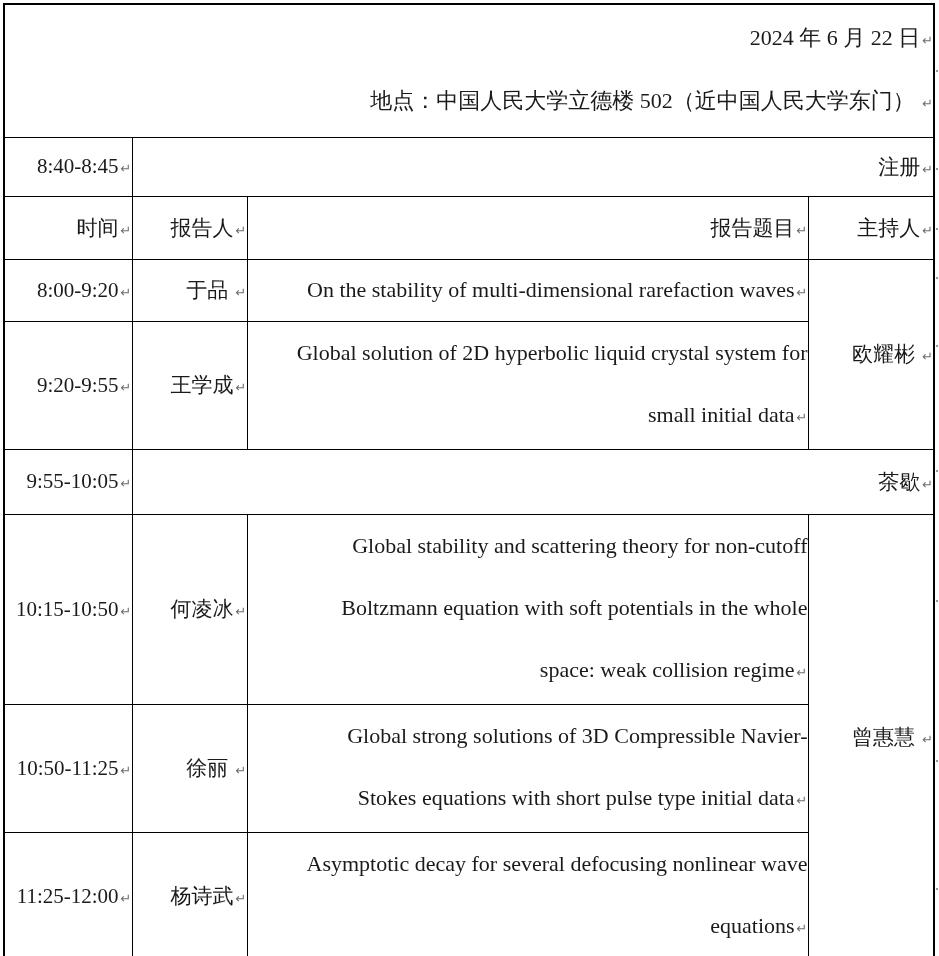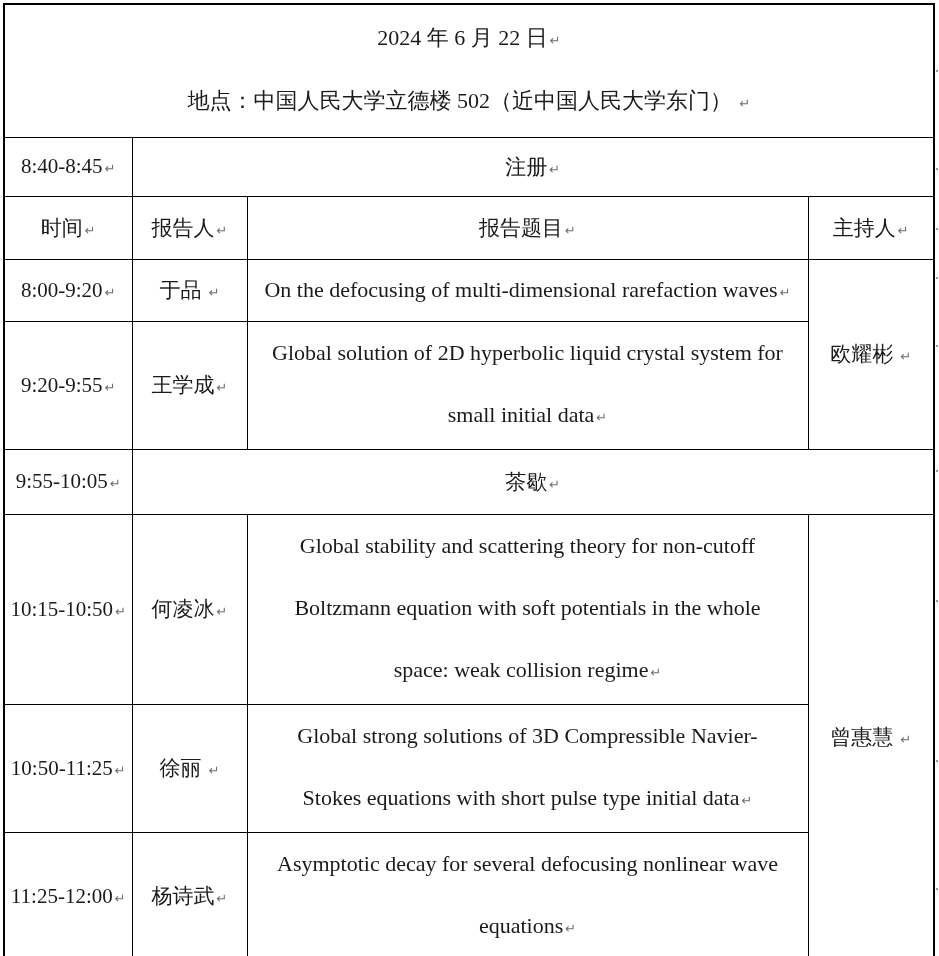--- a/index.html
+++ b/index.html
@@ -7,21 +7,21 @@
     width:939px;height:956px;background:#ffffff;position:relative;
     font-family:"Liberation Serif","DejaVu Serif",serif;color:#1a1a1a;
     overflow:hidden;
   }
   table.schedule{
     position:absolute;left:3px;top:3px;width:930px;
     border-collapse:collapse;table-layout:fixed;
     border:2px solid #000;
   }
   td{
-    border:1px solid #000;text-align:center;vertical-align:middle;
+    border:1px solid #000;text-align:right;vertical-align:middle;
     padding:0;font-size:21px;overflow:hidden;
   }
   .en{font-size:22px;}
   .lines div{line-height:62px;white-space:nowrap;}
   .titlehead div{line-height:60px;font-size:22px;white-space:nowrap;}
   .pmark{
     font-family:"DejaVu Sans",sans-serif;
     font-size:13px;color:#6e6e6e;margin-left:2px;vertical-align:baseline;
   }
   .wavy-blue{
@@ -65,21 +65,21 @@
   <tr style="height:63px">
     <td><span>时间</span><span class="pmark">↵</span></td>
     <td><span>报告人</span><span class="pmark">↵</span></td>
     <td><span>报告题目</span><span class="pmark">↵</span></td>
     <td><span>主持人</span><span class="pmark">↵</span></td>
   </tr>
 
   <tr style="height:62px">
     <td><span>8:00-9:20</span><span class="pmark">↵</span></td>
     <td><span>于品</span> <span class="pmark">↵</span></td>
-    <td class="en"><span>On the defocusing of multi-dimensional rarefaction waves</span><span class="pmark">↵</span></td>
+    <td class="en"><span>On the stability of multi-dimensional rarefaction waves</span><span class="pmark">↵</span></td>
     <td rowspan="2"><span>欧耀彬</span> <span class="pmark">↵</span></td>
   </tr>
 
   <tr style="height:118px">
     <td><span>9:20-9:55</span><span class="pmark">↵</span></td>
     <td><span>王学成</span><span class="pmark">↵</span></td>
     <td class="en lines">
       <div><span>Global solution of 2D hyperbolic liquid crystal system for</span></div>
       <div><span>small initial data</span><span class="pmark">↵</span></div>
     </td>

